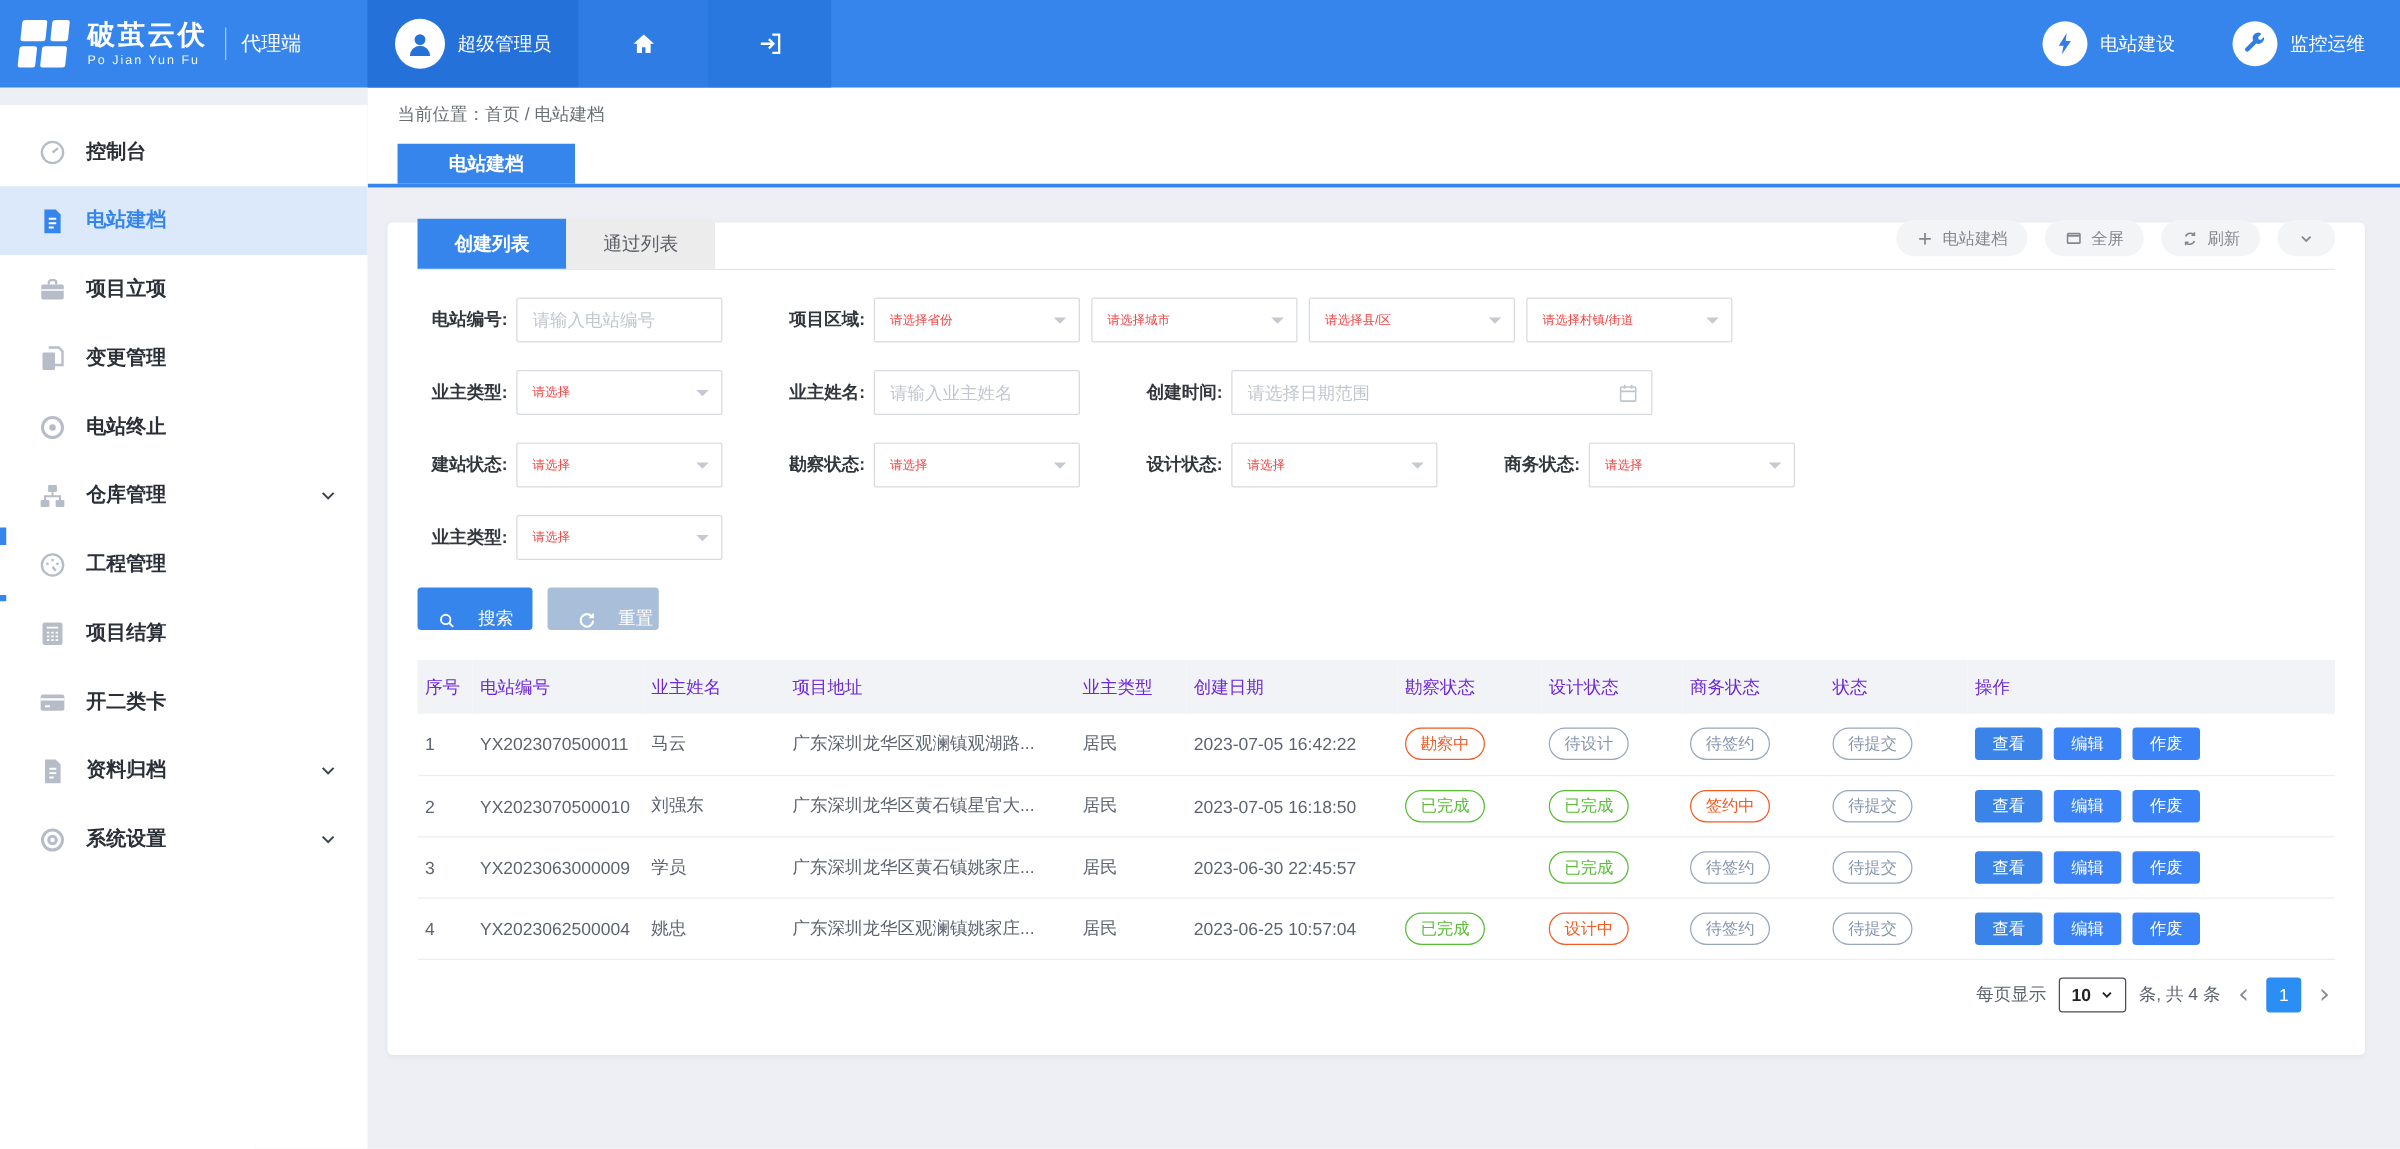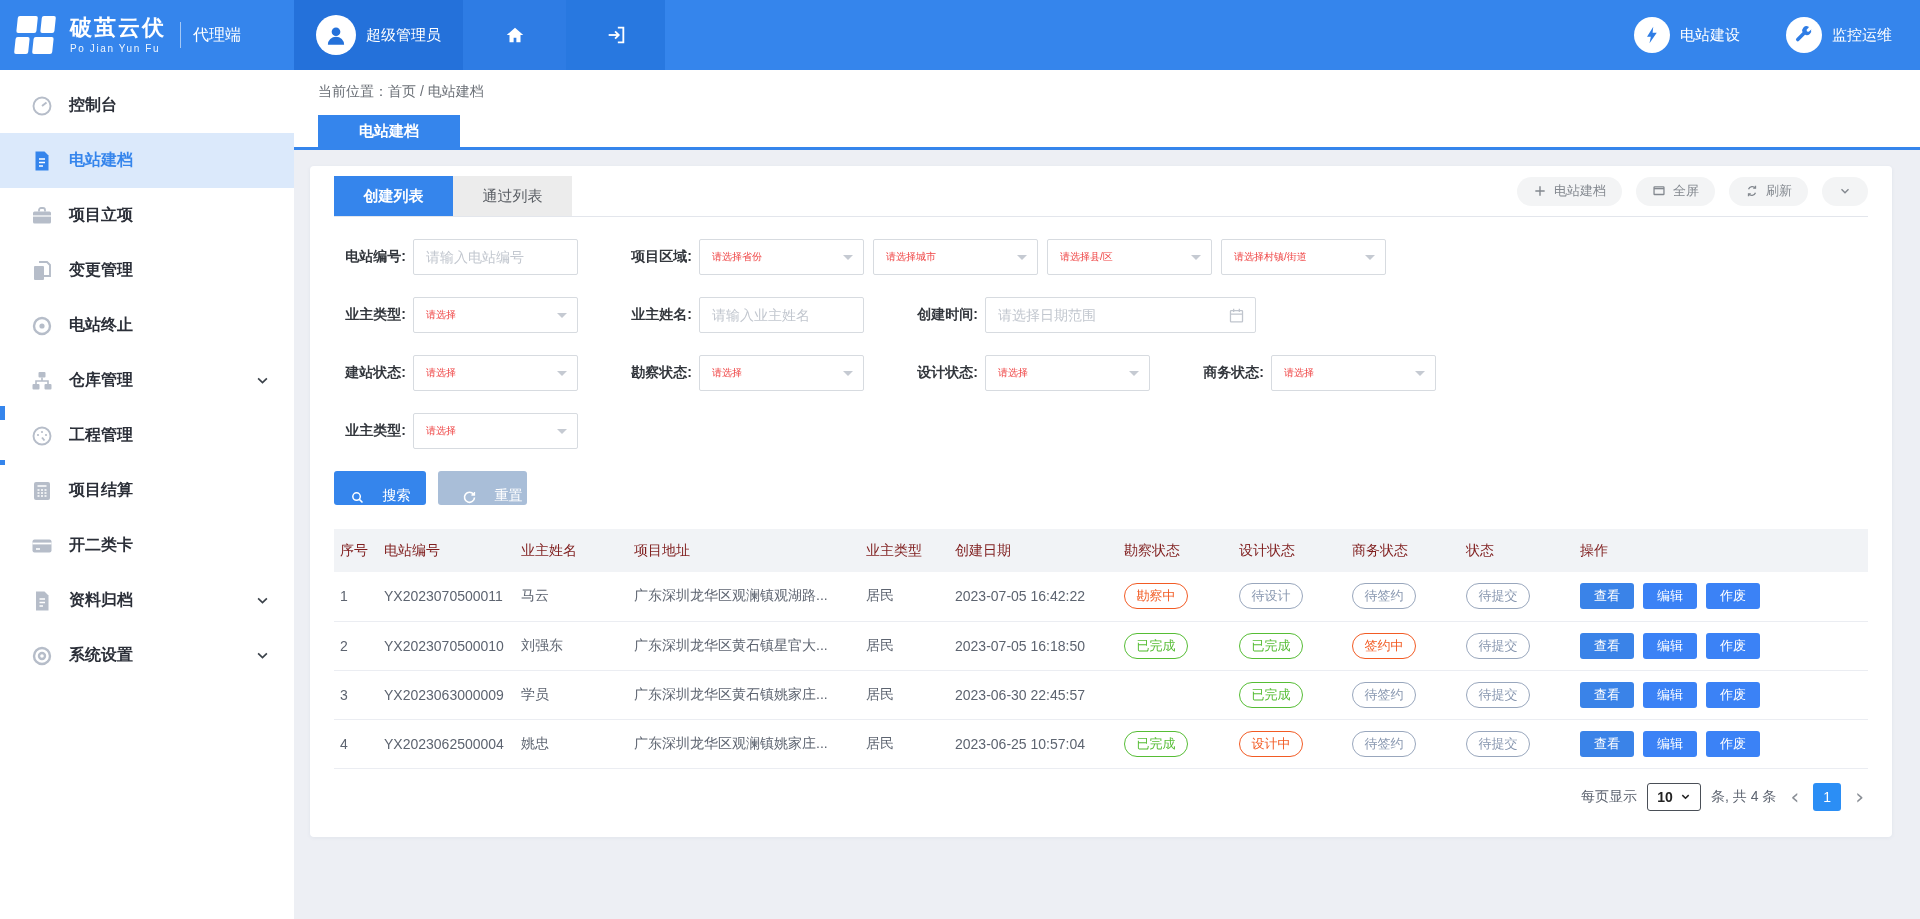--- a/index.html
+++ b/index.html
@@ -30,21 +30,21 @@
   .seg-home { width:103px; background:#2e7ce4; cursor:pointer; }
   .seg-exit { width:99px;  background:#2878e0; cursor:pointer; }
   .avatar { width:40px; height:40px; border-radius:50%; background:#fff; color:#2471da; display:flex; align-items:center; justify-content:center; }
   .user-name { font-size:15px; }
   .hspacer { flex:1; }
   .quick { display:flex; align-items:center; gap:46px; padding-right:28px; }
   .quick-item { display:flex; align-items:center; gap:10px; font-size:15px; cursor:pointer; }
   .quick-icon { width:36px; height:36px; border-radius:50%; background:#fff; color:#2f7de5; display:flex; align-items:center; justify-content:center; }
 
   
-  .sidebar { position:absolute; top:68px; left:0; width:294px; bottom:0; background:#fff; z-index:5; }
+  .sidebar { position:absolute; top:84px; left:0; width:294px; bottom:0; background:#fff; z-index:5; }
   .side-nav { padding-top:10px; }
   .side-item { height:55px; display:flex; align-items:center; padding-left:30px; position:relative; cursor:pointer; }
   .side-icon { width:24px; height:24px; color:#b6bdc9; margin-right:15px; flex:none; }
   .side-icon svg { width:24px; height:24px; }
   .side-label { font-size:16px; font-weight:600; color:#2b2f38; }
   .side-item.active { background:#dbe9fb; }
   .side-item.active .side-icon, .side-item.active .side-label { color:#3585ec; }
   .side-chevron { position:absolute; right:24px; color:#3a4149; }
   .side-chevron svg { width:15px; height:15px; }
   .side-mark { position:absolute; left:0; background:#3585ec; }
@@ -53,56 +53,56 @@
 
   
   .main { position:absolute; left:294px; top:70px; right:0; bottom:0; background:#edeff4; overflow:hidden; }
   .strip { height:80px; background:#fff; border-bottom:3px solid #3585ec; position:relative; }
   .breadcrumb { position:absolute; top:13px; left:24px; font-size:14px; color:#6a6f76; }
   .page-tab { position:absolute; bottom:0; left:24px; width:142px; height:32px; background:#3585ec; color:#fff; font-size:15px; font-weight:600; display:flex; align-items:center; justify-content:center; }
 
   .content { padding:16px 28px 24px 16px; }
   .card { background:#fff; border-radius:4px; padding:0 24px 26px; min-height:666px; box-shadow:0 1px 4px rgba(31,60,110,.06); }
 
-  .card-head { display:flex; justify-content:space-between; padding-top:10px; height:51px; border-bottom:1px solid #e3e6ec; }
+  .card-head { display:flex; justify-content:space-between; align-items:flex-end; padding-top:10px; height:38px; border-bottom:1px solid #e3e6ec;margin-top:12px; }
   .list-tabs { display:flex; }
   .list-tab { height:40px; min-width:119px; padding:0 20px; display:flex; align-items:center; justify-content:center; font-size:15px; background:#ececec; color:#5c6066; cursor:pointer; }
   .list-tab.active { background:#3585ec; color:#fff; font-weight:600; }
   .toolbar { display:flex; align-items:center; gap:14px; padding-bottom:10px; }
   .pill { height:29px; border-radius:15px; background:#f3f4f5; color:#83888f; font-size:13px; display:flex; align-items:center; gap:7px; padding:0 16px; cursor:pointer; border:none; font-family:inherit; }
   .pill svg { width:14px; height:14px; }
   .pill.icon-only { width:46px; justify-content:center; padding:0; }
 
   
   .filters { margin-top:22px; }
   .filter-row { display:flex; margin-bottom:22px; height:36px; }
   .ffield { display:flex; align-items:center; }
   .ffield + .ffield { margin-left:9px; }
   .ffield.labeled + .ffield.labeled, .ffield + .ffield.labeled { margin-left:42px; }
   .flabel { width:72px; text-align:right; font-size:14px; font-weight:600; color:#33373d; margin-right:7px; white-space:nowrap; }
   .ctrl { height:36px; border:1px solid #d7dbe0; border-radius:2px; background:#fff; display:flex; align-items:center; position:relative; }
   .ctrl input { border:none; outline:none; width:100%; height:100%; padding:0 34px 0 12px; font-size:14px; font-family:inherit; color:#333; background:transparent; }
   .ctrl input::placeholder { color:#c2c7cf; }
   .ctrl.text input { padding-right:12px; }
-  .w183 { width:165px; } .w319 { width:271px;justify-content:flex-end; }
+  .w183 { width:165px; } .w319 { width:337px;justify-content:flex-end; }
   .select { cursor:pointer; }
   .select .ph { padding-left:12px; font-size:10px; color:#ef4444; }
   .caret { position:absolute; right:10px; top:15px; width:0; height:0; border:5px solid transparent; border-top-color:#c5cad2; }
   .cal-icon { position:absolute; right:10px; top:9px; color:#c0c5cd; }
 
   .btn-row { margin-top:22px; display:flex; gap:12px; }
   .btn { height:34px; border:none; border-radius:3px; color:#fff; font-size:14px; display:flex; align-items:flex-end; justify-content:center; gap:18px; cursor:pointer; font-family:inherit; }
   .btn svg { width:15px; height:15px; }
   .btn-search { width:92px; background:#3585ec; }
   .btn-reset  { width:89px; background:#a9bed8;padding-left:19px; }
 
   
   .table-wrap { margin-top:24px; }
   table { width:100%; border-collapse:collapse; table-layout:fixed; }
-  th { background:#f1f3f6; height:43px; font-size:14px; color:#7f1d1d; font-weight:400; text-align:left; padding-left:6px; }
+  th { background:#f1f3f6; height:43px; font-size:14px; color:#6d28d9; font-weight:400; text-align:left; padding-left:6px; }
   td { height:49px; font-size:14px; color:#5d6470; border-bottom:1px solid #ebedf2; padding-left:6px; white-space:nowrap; overflow:hidden; }
   .badge { display:inline-block; min-width:64px; text-align:center; height:26px; line-height:24px; border:1px solid; border-radius:13px; font-size:13px; padding:0 10px; background:#fff; }
   .tone-orange { color:#f25b24; border-color:#f25b24; }
   .tone-green  { color:#56bd35; border-color:#56bd35; }
   .tone-gray   { color:#8796af; border-color:#99a7bd; }
   .act { width:54px; height:26px; border:none; border-radius:3px; color:#fff; font-size:13px; margin-right:9px; cursor:pointer; font-family:inherit; }
   .act-view { background:#3a83e8; }
   .act-edit, .act-void { background:#3b82f6; }
 
   

